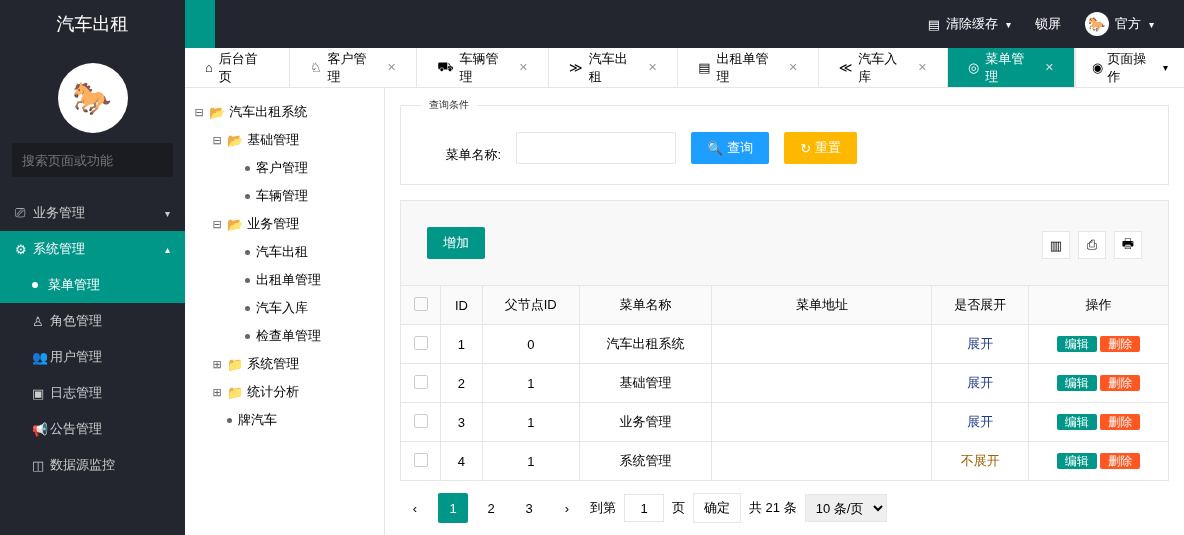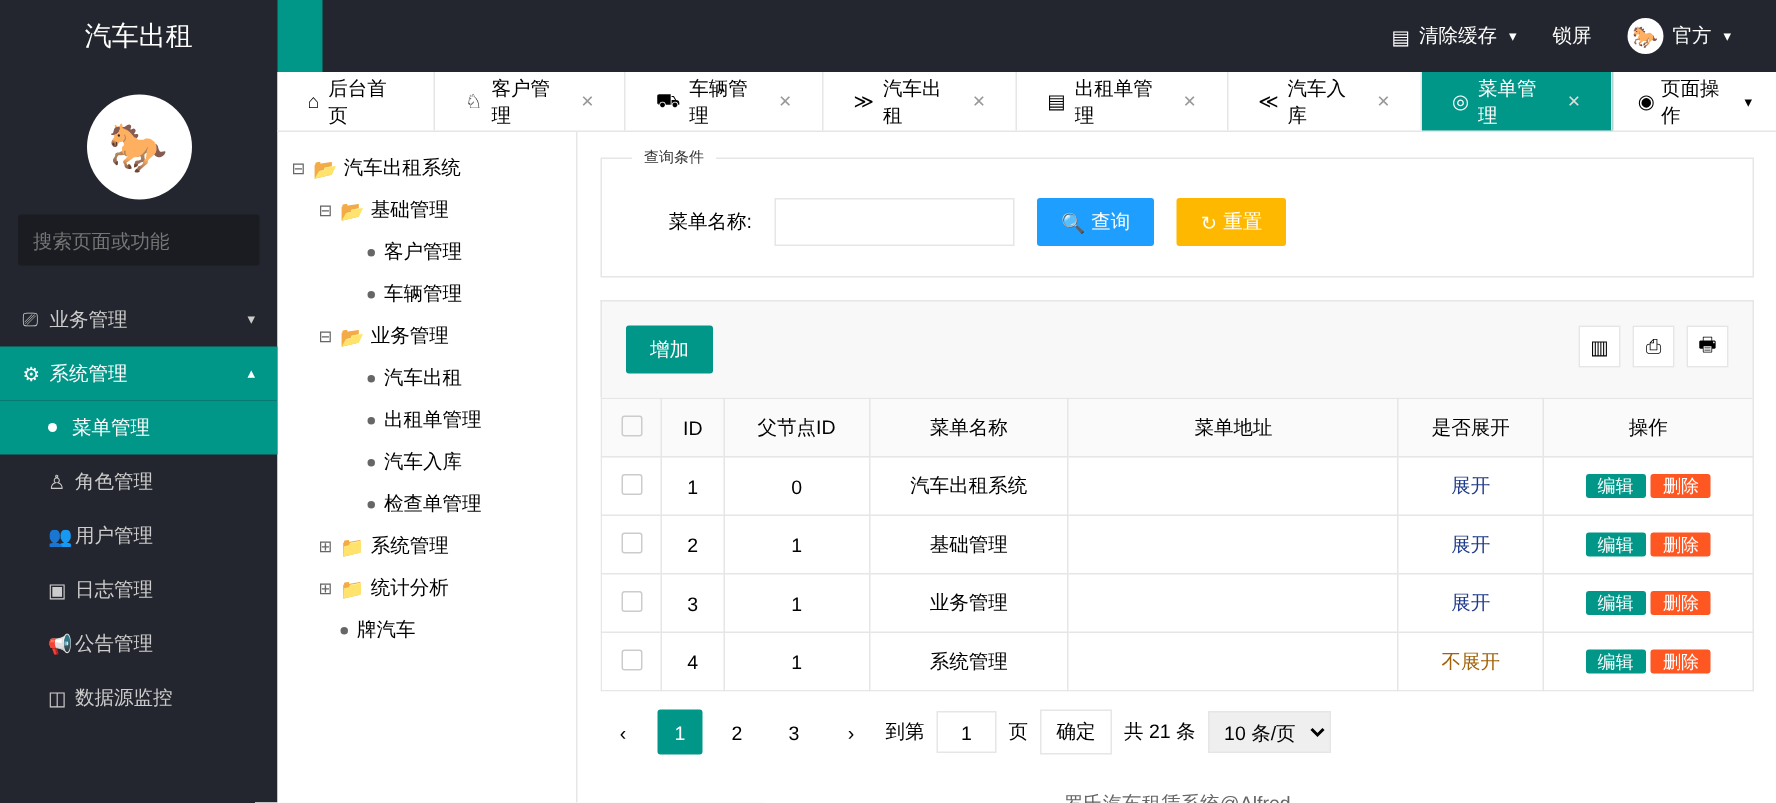--- a/index.html
+++ b/index.html
@@ -34,30 +34,30 @@
 .body-area{flex:1;display:flex;min-height:0}
 .tree-panel{width:200px;border-right:1px solid #e6e6e6;padding:10px 8px;overflow:auto;font-size:13px}
 .tree-node{padding:5px 0;cursor:pointer;white-space:nowrap;display:flex;align-items:center}
 .tree-toggle{width:12px;display:inline-block;text-align:center;color:#666;font-size:11px}
 .folder{color:#f4a523;margin:0 4px}
 .tree-dot{width:5px;height:5px;background:#666;border-radius:50%;display:inline-block;margin:0 6px 0 4px}
 .tree-children{padding-left:18px}
 .main-panel{flex:1;padding:10px 15px;overflow:auto;min-width:0}
 .fieldset{border:1px solid #e6e6e6;padding:20px;margin-bottom:15px}
 .fieldset-legend{padding:0 8px;font-size:10px;color:#333}
-.form-row{display:flex;align-items:center;gap:15px}
+.form-row{display:flex;align-items:flex-end;gap:15px}
 .form-label{width:80px;text-align:right}
 .form-input{width:160px;height:32px;border:1px solid #e6e6e6;padding:0 8px}
 .btn{height:32px;padding:0 16px;border:none;border-radius:2px;cursor:pointer;color:#fff;display:inline-flex;align-items:center;gap:4px}
 .btn-blue{background:#1e9fff}
 .btn-orange{background:#ffb800}
 .btn-teal{background:#009688}
 .btn-sm{height:16px;padding:0 8px;font-size:12px}
 .btn-red{background:#ff5722}
-.toolbar{display:flex;align-items:flex-start;margin-bottom:0;background:#f8f8f8;padding:16px;border:1px solid #e6e6e6;border-bottom:none}
+.toolbar{display:flex;align-items:flex-end;margin-bottom:0;background:#f8f8f8;padding:26px;border:1px solid #e6e6e6;border-bottom:none}
 .toolbar-right{margin-left:auto;display:flex;gap:8px}
 .icon-btn{width:28px;height:28px;border:1px solid #e6e6e6;background:#fff;cursor:pointer;display:flex;align-items:center;justify-content:center}
 table{width:100%;border-collapse:collapse;border:1px solid #e6e6e6}
 th,td{border:1px solid #e6e6e6;padding:10px 8px;text-align:center;font-weight:normal}
 th{background:#fafafa}
 .checkbox{width:14px;height:14px;border:1px solid #ccc;display:inline-block;border-radius:2px}
 .expand-yes{color:#1e3a8a}
 .expand-no{color:#a16207}
 .table-wrap{overflow-x:auto;position:relative}
 .pagination{display:flex;align-items:center;gap:8px;padding:12px 0}

